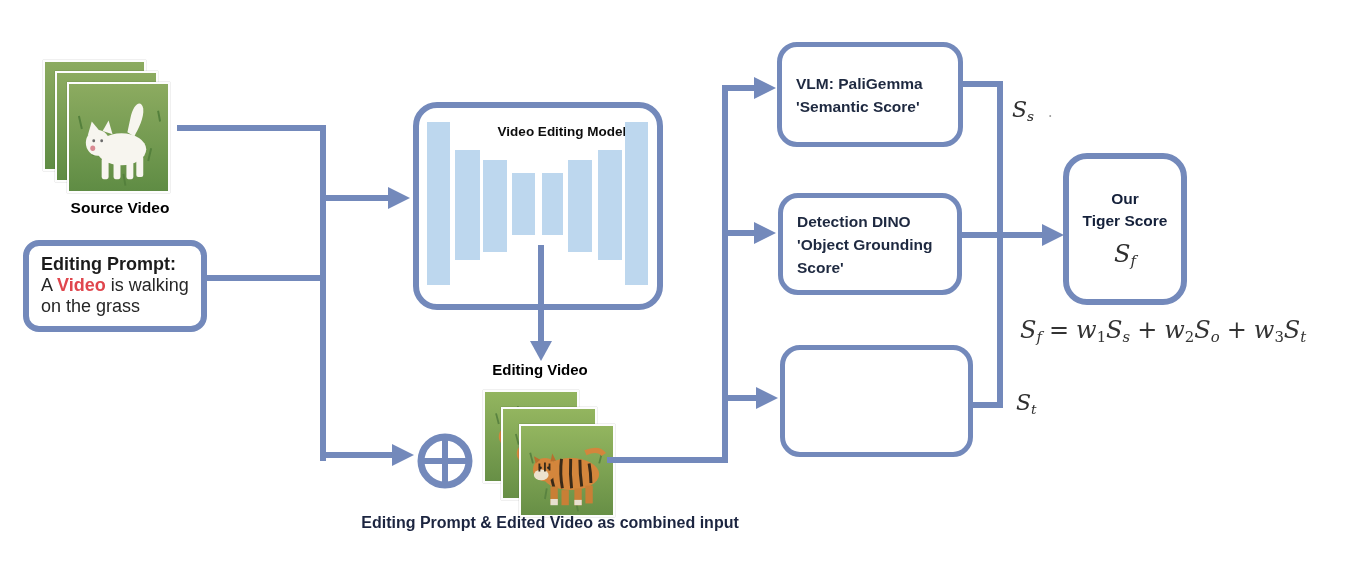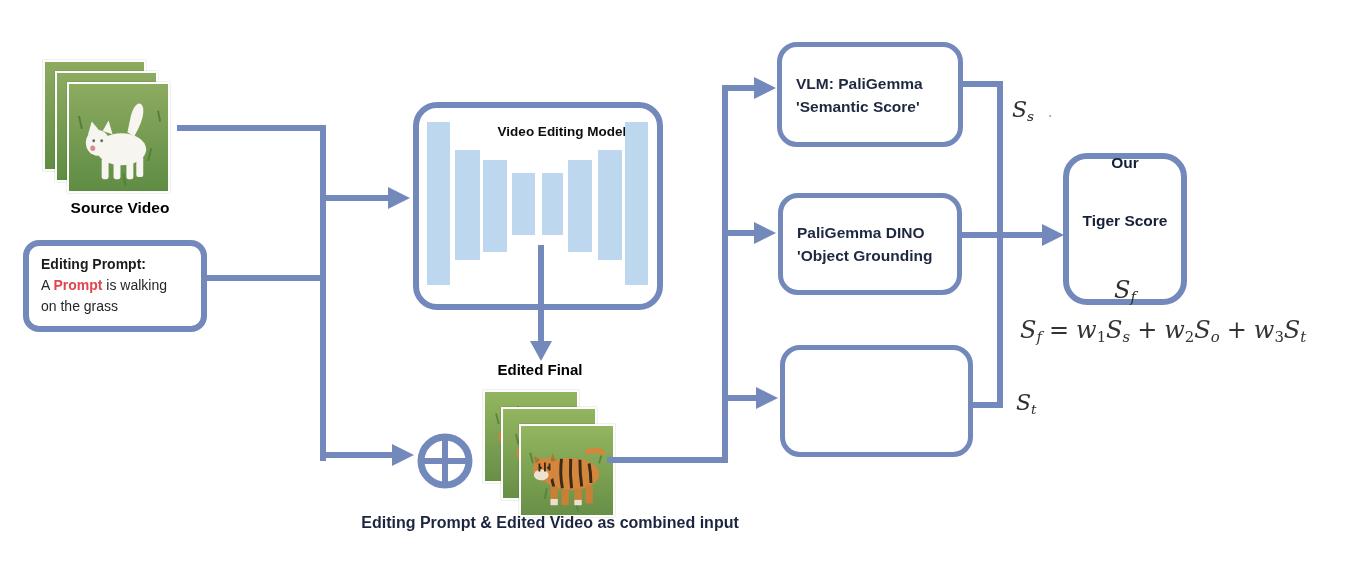--- a/index.html
+++ b/index.html
@@ -31,22 +31,22 @@
   .score-box{display:flex;flex-direction:column;justify-content:center;padding:6px 6px 6px 14px;}
   .score-line{font-weight:bold;font-size:15.5px;line-height:23px;color:var(--dark);}
   .lbl{position:absolute;font-weight:bold;color:#000000;text-align:center;}
   .frame{position:absolute;border:2px solid #fdfdfd;box-shadow:0 0 1px rgba(0,0,0,.35);overflow:hidden;}
   .frame svg{display:block;width:100%;height:100%;}
   .math{font-family:"DejaVu Serif",serif;font-style:italic;color:#2e2e2e;}
   .msub{font-size:0.62em;font-style:italic;vertical-align:-0.28em;}
   .mnum{font-size:0.62em;font-style:normal;vertical-align:-0.28em;}
   .mop{font-style:normal;margin:0 7px;}
   .bar{position:absolute;background:var(--bar);}
-  .prompt-text{font-size:14px;line-height:21px;color:#262626;}
-  .final-box{display:flex;flex-direction:column;align-items:center;justify-content:center;text-align:center;gap:36px;}
+  .prompt-text{font-size:18px;line-height:21px;color:#262626;}
+  .final-box{display:flex;flex-direction:column;align-items:center;justify-content:center;text-align:center;}
 </style>
 </head>
 <body>
 
 <div class="canvas">
 
   <div>
     <div class="frame" style="left:43px;top:60px;width:103px;height:111px;">
       <svg viewBox="0 0 100 100" preserveAspectRatio="none">
         <defs>
@@ -107,21 +107,21 @@
         <circle cx="24" cy="60" r="2.5" fill="#d98a92"></circle>
         <circle cx="25" cy="53" r="1.4" fill="#6b6b6b"></circle>
           <circle cx="33" cy="53" r="1.4" fill="#6b6b6b"></circle>
       </svg>
     </div>
   </div>
   <div class="lbl" style="left:40px;top:199px;width:160px;font-size:15.5px;">Source Video</div>
 
   <div class="rbox" style="left:23px;top:240px;width:184px;height:92px;border-radius:16px;border-width:6px;padding:8px 10px 6px 12px;">
     <div class="prompt-text" style="font-weight:bold;color:#1c1c1c;">Editing Prompt:</div>
-    <div class="prompt-text"><span>A </span><span style="color:var(--red);font-weight:bold;">Prompt</span><span> is walking</span></div>
+    <div class="prompt-text"><span>A </span><span style="color:var(--red);font-weight:bold;">Video</span><span> is walking</span></div>
     <div class="prompt-text">on the grass</div>
   </div>
 
   <div class="hline" style="left:177px;top:125px;width:149px;"></div>
   <div class="vline" style="left:320px;top:125px;height:336px;"></div>
   <div class="hline" style="left:326px;top:195px;width:62px;"></div>
   <div class="head-r" style="left:388px;top:187px;"></div>
   <div class="hline" style="left:207px;top:275px;width:119px;"></div>
   <div class="hline" style="left:326px;top:452px;width:66px;"></div>
   <div class="head-r" style="left:392px;top:444px;"></div>
@@ -134,21 +134,21 @@
     <div class="bar" style="left:93px;top:65px;width:23px;height:62px;"></div>
     <div class="bar" style="left:123px;top:65px;width:21px;height:62px;"></div>
     <div class="bar" style="left:149px;top:52px;width:24px;height:92px;"></div>
     <div class="bar" style="left:179px;top:42px;width:24px;height:110px;"></div>
     <div class="bar" style="left:206px;top:14px;width:23px;height:163px;"></div>
   </div>
 
   <div class="vline" style="left:538px;top:245px;height:98px;"></div>
   <div class="head-d" style="left:530px;top:341px;"></div>
 
-  <div class="lbl" style="left:460px;top:361px;width:160px;font-size:15px;">Edited Final</div>
+  <div class="lbl" style="left:460px;top:361px;width:160px;font-size:15px;">Editing Video</div>
 
   <svg width="58" height="58" viewBox="0 0 58 58" style="position:absolute;left:416px;top:432px;">
     <circle cx="29" cy="29" r="24" fill="none" stroke="#7389bb" stroke-width="7"></circle>
     <line x1="29" y1="7" x2="29" y2="51" stroke="#7389bb" stroke-width="6"></line>
     <line x1="7" y1="29" x2="51" y2="29" stroke="#7389bb" stroke-width="6"></line>
   </svg>
 
   <div>
     <div class="frame" style="left:483px;top:390px;width:96px;height:93px;">
       <svg viewBox="0 0 100 100" preserveAspectRatio="none">
@@ -212,22 +212,23 @@
   <div class="head-r" style="left:754px;top:222px;"></div>
   <div class="hline" style="left:728px;top:395px;width:28px;"></div>
   <div class="head-r" style="left:756px;top:387px;"></div>
 
   <div class="rbox score-box" style="left:777px;top:42px;width:186px;height:105px;">
     <div class="score-line">VLM: PaliGemma</div>
     <div class="score-line">'Semantic Score'</div>
   </div>
 
   <div class="rbox score-box" style="left:778px;top:193px;width:184px;height:102px;">
-    <div class="score-line">PaliGemma DINO</div>
+    <div class="score-line">Detection DINO</div>
     <div class="score-line">'Object Grounding</div>
+    <div class="score-line">Score'</div>
   </div>
 
   <div class="rbox score-box" style="left:780px;top:345px;width:193px;height:112px;">
   </div>
 
   <div class="hline" style="left:963px;top:81px;width:40px;"></div>
   <div class="vline" style="left:997px;top:81px;height:327px;"></div>
   <div class="hline" style="left:973px;top:402px;width:30px;"></div>
   <div class="hline" style="left:962px;top:232px;width:80px;"></div>
   <div class="head-r" style="left:1042px;top:224px;"></div>

